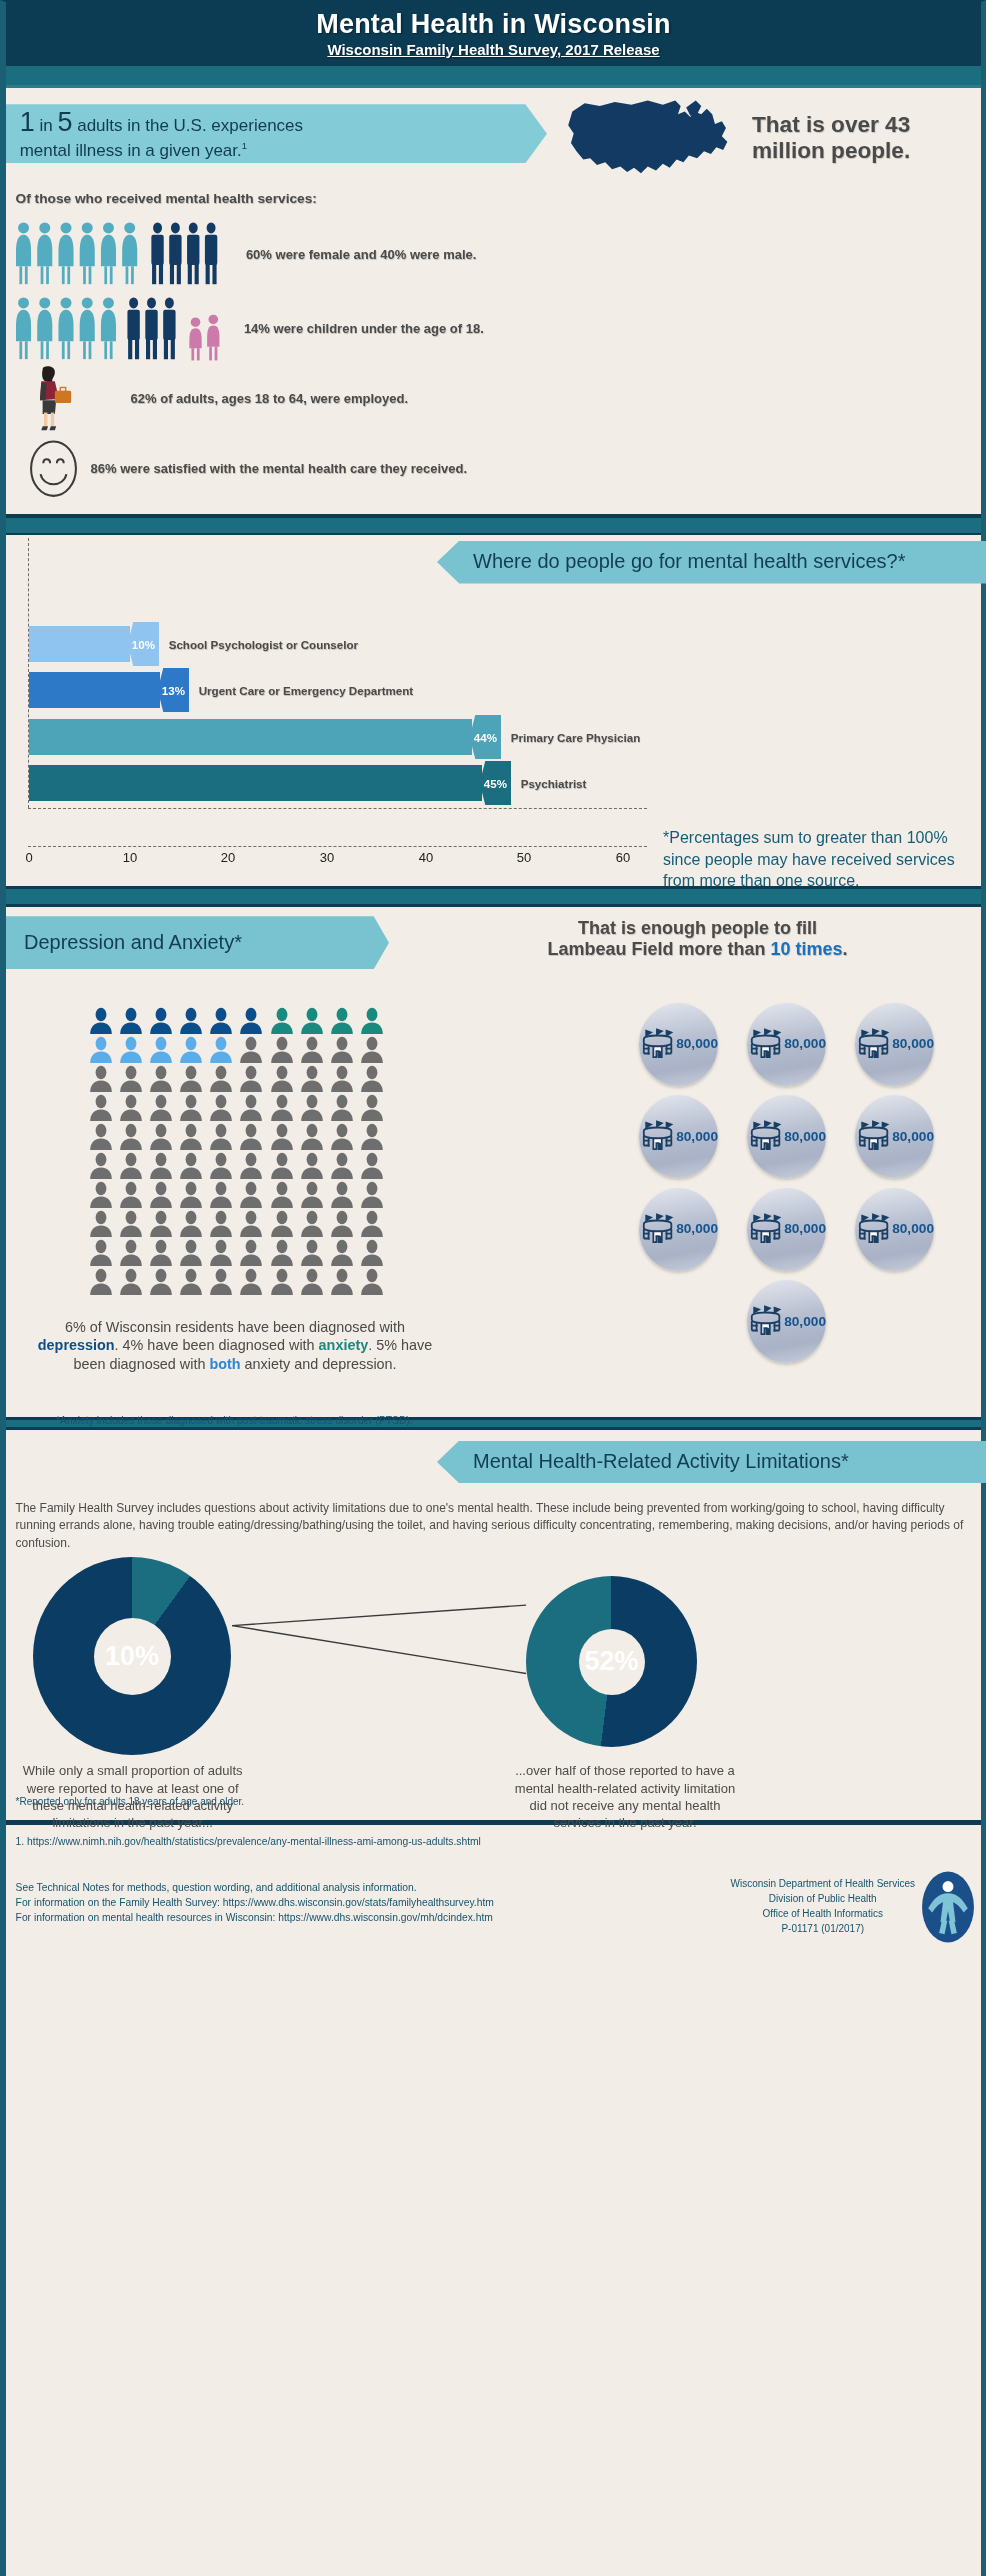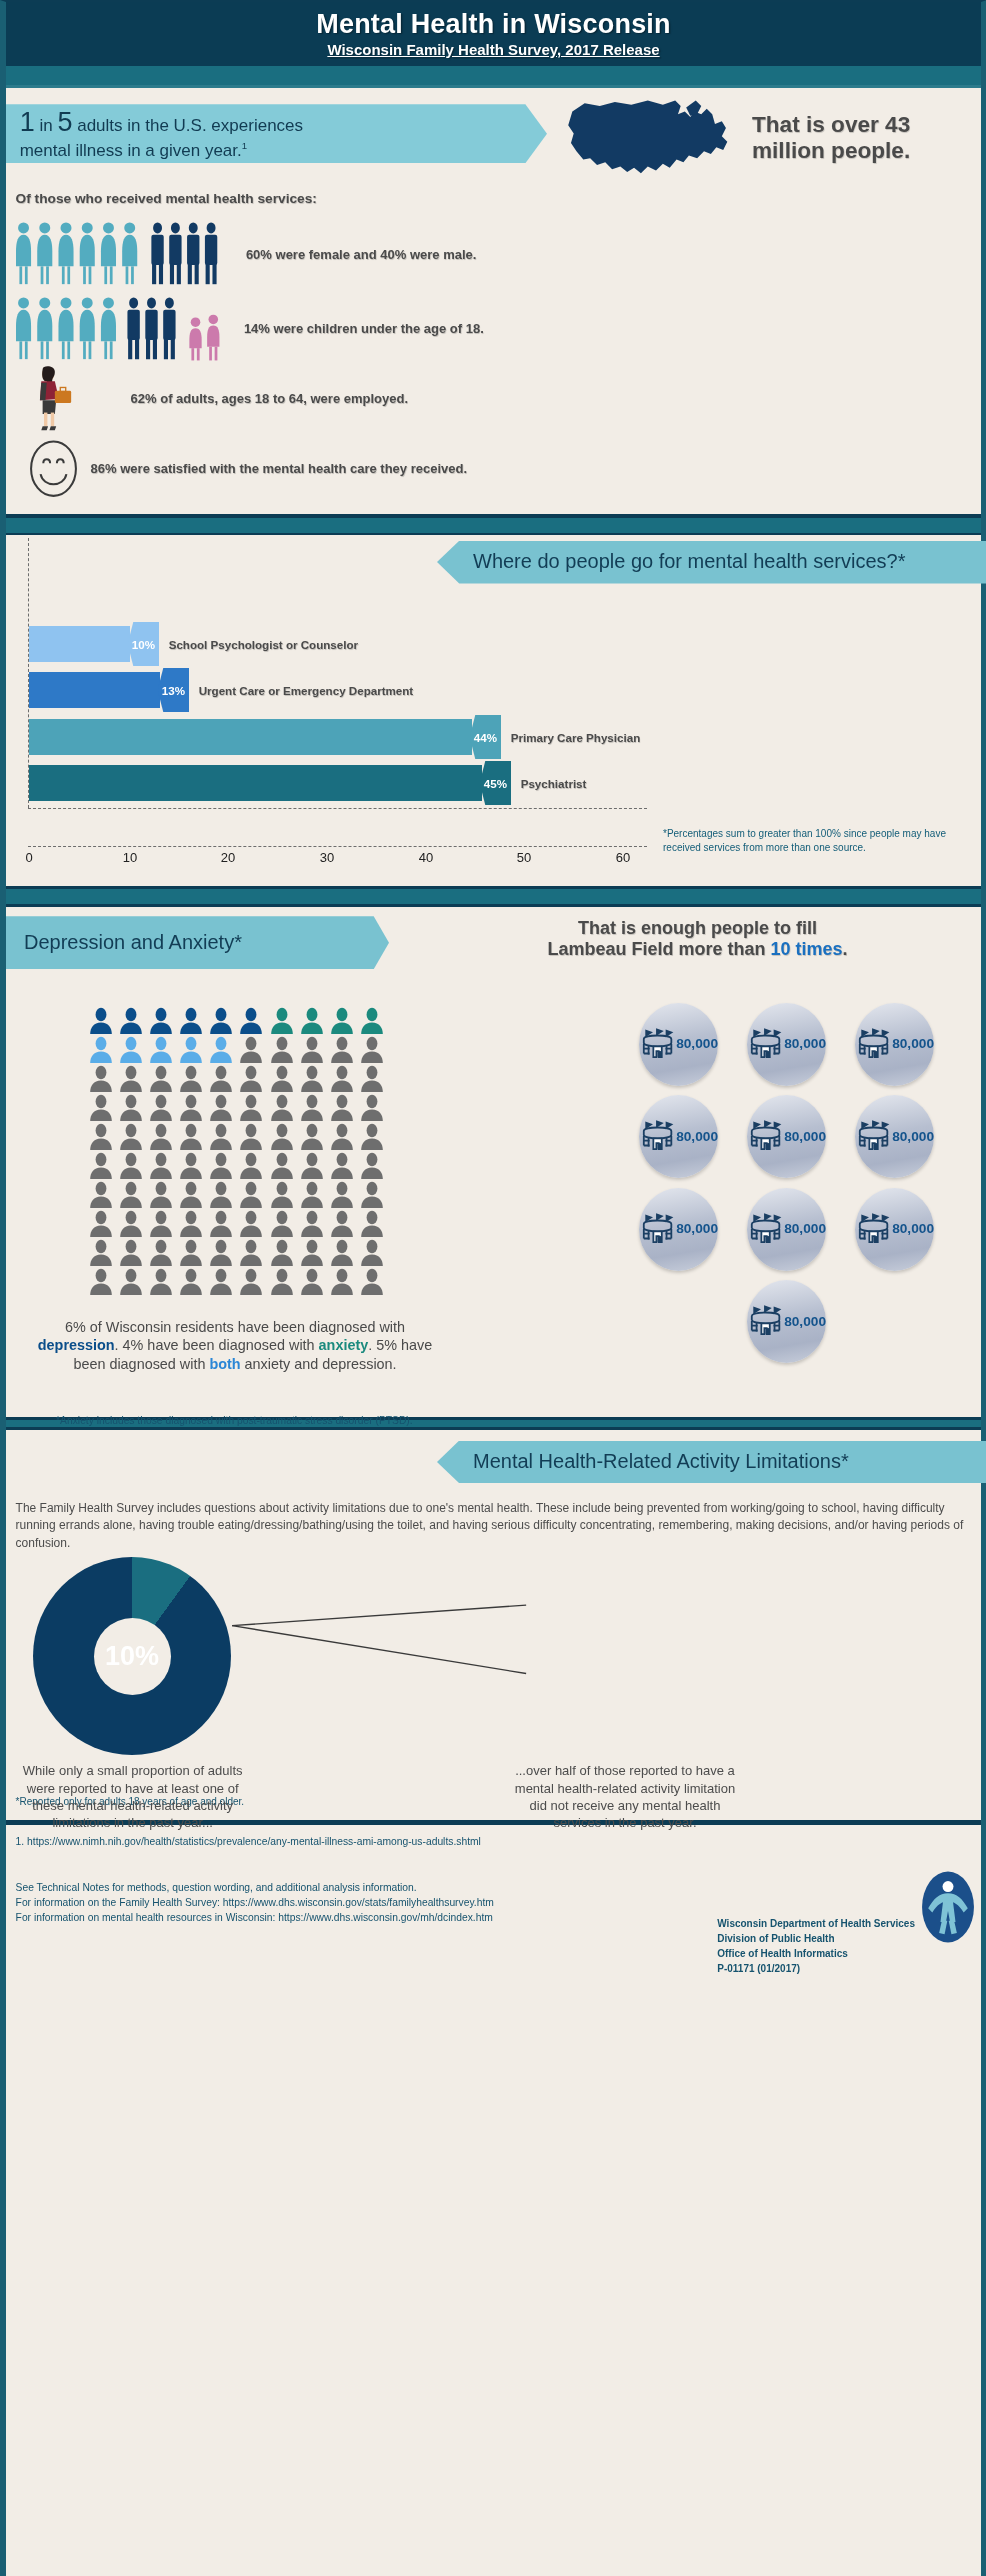--- a/index.html
+++ b/index.html
@@ -173,22 +173,22 @@
   }
   .connector{ position:absolute; left:226px; top:41px; }
   .lim-foot{ margin:12.3px 0 0 9.6px; color:#16536e; font-size:10px; }
 
   
   .foot-rule{ height:4.8px; background:#0c3c54; margin-top:13.7px; }
   .footer{ position:relative; padding:9.6px 9.6px 0 9.6px; height:137px; }
   .footer p{ color:#16536e; font-size:10.3px; line-height:1.45; }
   .ref{ margin-bottom:31.5px; }
   .dhs{
-    position:absolute; right:66px; top:51px; text-align:left;
-    color:#16536e; font-size:10px; font-weight:bold; line-height:1.5;margin-top:40px;
+    position:absolute; right:66px; top:51px; text-align:center;
+    color:#16536e; font-size:10px; font-weight:normal; line-height:1.5;
   }
   .dhs-logo{ position:absolute; right:5.5px; top:45px; }
 </style>
 </head>
 <body>
 
 <div class="page">
 
   <div class="header">
     <h1>Mental Health in Wisconsin</h1>
@@ -453,21 +453,21 @@
   <div style="position:relative;height:30px;margin-top:5.5px">
     <div class="ticks" style="left:0;top:0">
       <div class="tick" style="left:23px">0</div>
       <div class="tick" style="left:124px">10</div>
       <div class="tick" style="left:222px">20</div>
       <div class="tick" style="left:321px">30</div>
       <div class="tick" style="left:420px">40</div>
       <div class="tick" style="left:518px">50</div>
       <div class="tick" style="left:617px">60</div>
     </div>
-    <div style="position:absolute;left:657px;top:-23px;width:301px;color:#135d78;font-size:10px;line-height:1.35;">*Percentages sum to greater than 100% since people may have received services from more than one source.</div>
+    <div style="position:absolute;left:657px;top:-23px;width:301px;color:#135d78;font-size:16px;line-height:1.35;">*Percentages sum to greater than 100% since people may have received services from more than one source.</div>
   </div>
 
   <div class="band band-dark" style="margin-top:5.5px"></div>
   <div class="band band-teal"></div>
   <div class="band band-dark" style="height:2.7px"></div>
 
   <div class="dep-wrap">
     <div class="dep-title">
       <div class="arrow-title-left">Depression and Anxiety*</div>
     </div>
@@ -1078,20 +1078,25 @@
         <path d="M0 40 L430 10" stroke="#3a3a3a" stroke-width="2" fill="none"></path>
         <path d="M0 40 L430 110" stroke="#3a3a3a" stroke-width="2" fill="none"></path>
       </svg>
 
       <div class="donut" style="left:27px;top:0;width:198px;height:198px;
         background:conic-gradient(#1a6e80 0 10%, #0b3c63 10% 100%);">
         <div class="hole" style="width:77px;height:77px;"></div>
         <div class="val">10%</div>
       </div>
 
+      <div class="donut" style="left:520px;top:19px;width:171px;height:171px;
+        background:conic-gradient(#0b3c63 0 52%, #1a6e80 52% 100%);">
+        <div class="hole" style="width:66px;height:66px;"></div>
+        <div class="val">52%</div>
+      </div>
 
       <div class="donut-cap" style="left:13.7px;top:205px;width:226px;">While only a small proportion of adults were reported to have at least one of these mental health-related activity limitations in the past year...</div>
       <div class="donut-cap" style="left:506px;top:205px;width:226px;">...over half of those reported to have a mental health-related activity limitation did not receive any mental health services in the past year.</div>
     </div>
 
     <div class="lim-foot">*Reported only for adults 18 years of age and older.</div>
   </div>
 
   <div class="foot-rule"></div>
   <div class="footer">

